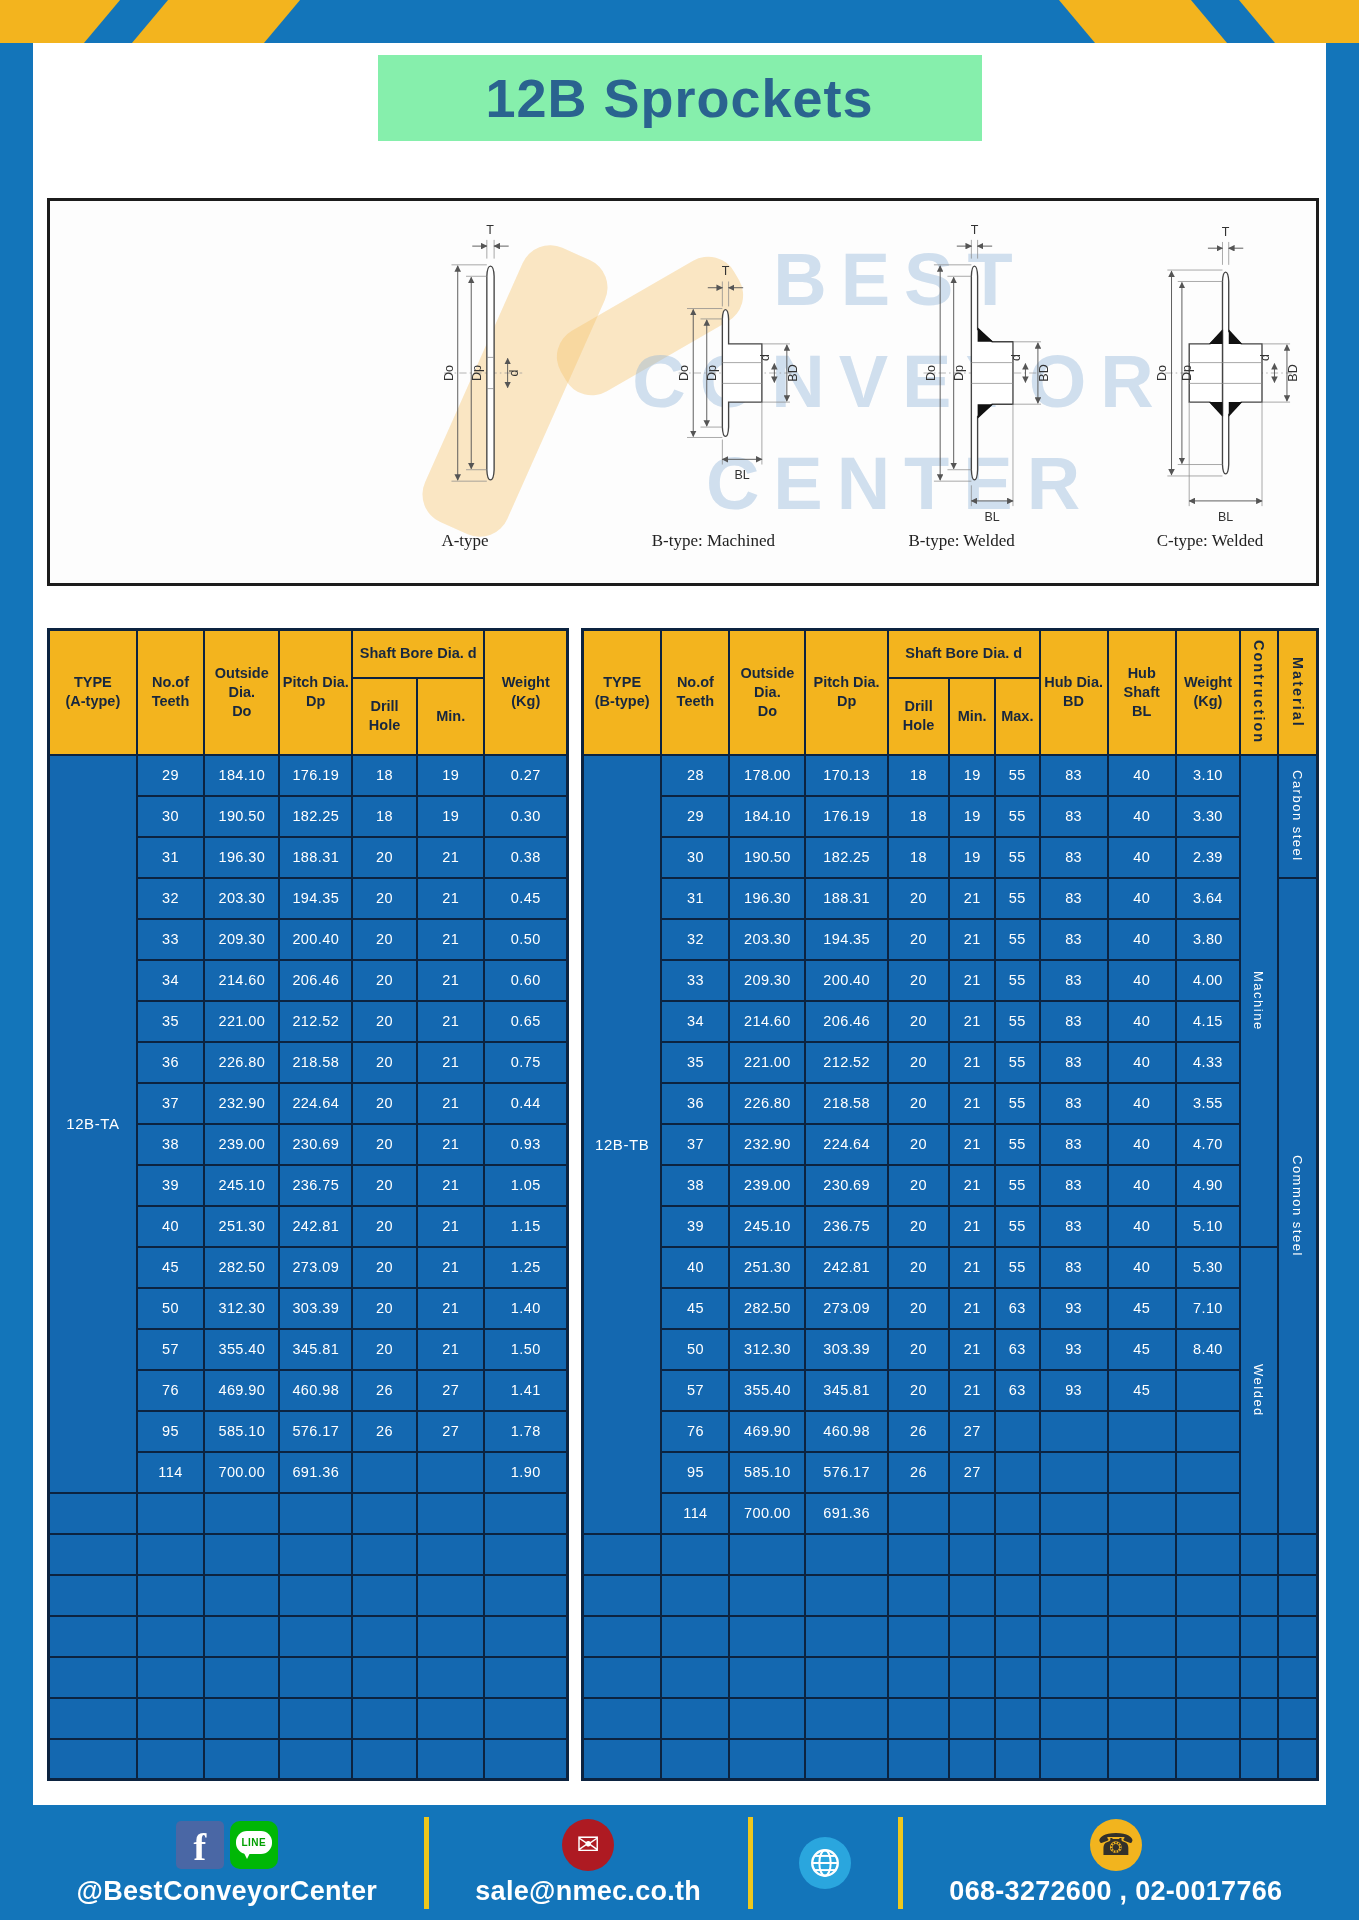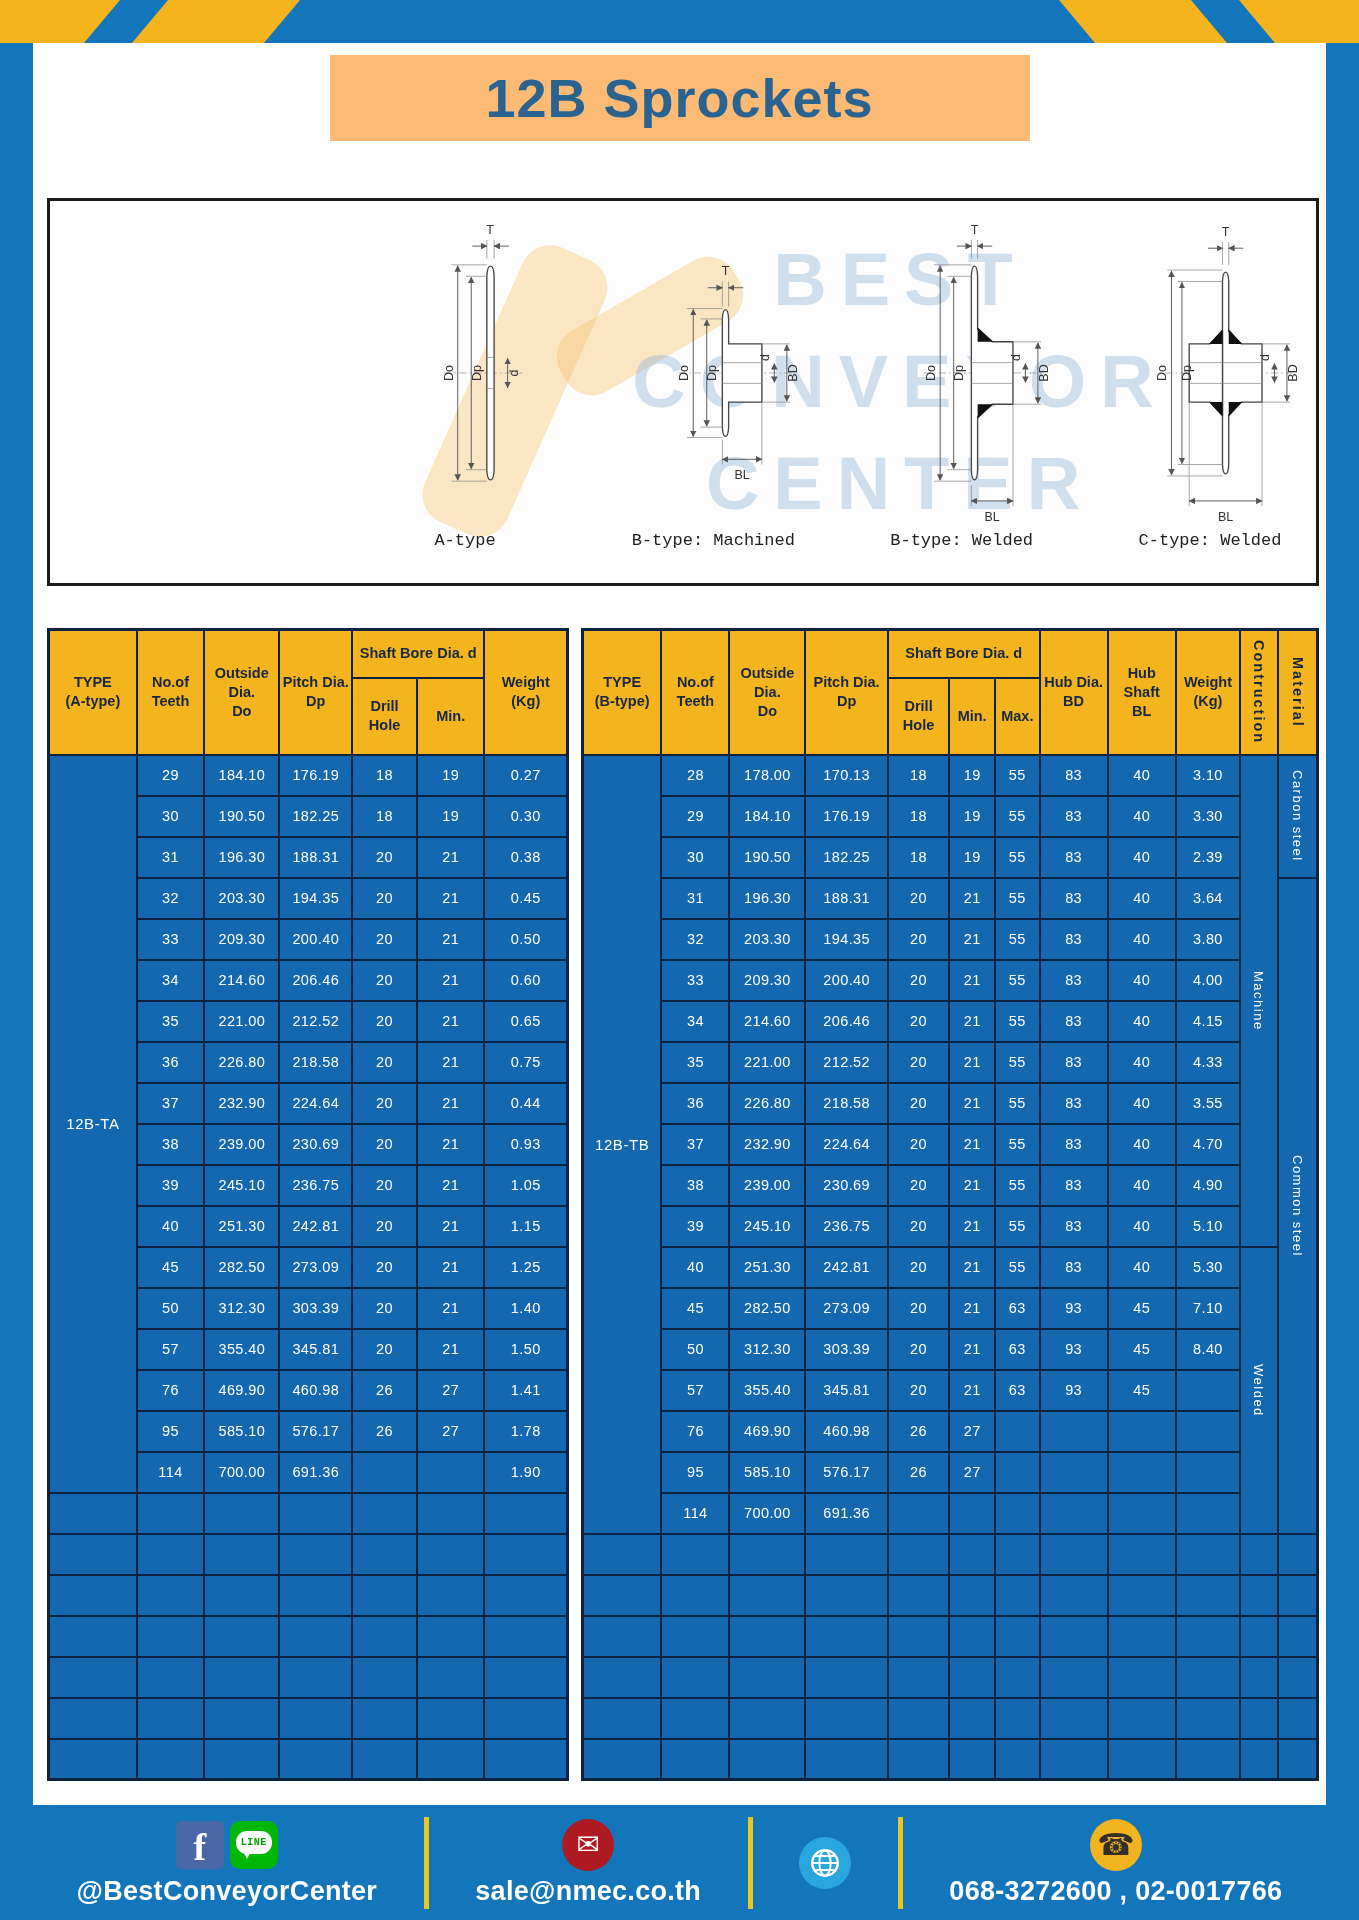--- a/index.html
+++ b/index.html
@@ -15,21 +15,21 @@
   .stripe { position:absolute; top:0; width:132px; height:43px; background:#f3b41e; }
   .stripe.l { transform: skewX(-40deg); }
   .stripe.r { transform: skewX(40deg); }
   .s1 { left:-30px; } .s2 { left:150px; }
   .s3 { right:-30px; } .s4 { right:150px; }
 
   
   .panel { position:absolute; left:33px; top:43px; width:1293px; height:1762px; background:#ffffff; }
 
   .title-box {
-    width:700px; height:86px; margin:12px auto 0; background:#fdba74;
+    width:604px; height:86px; margin:12px auto 0; background:#86efac;
     display:flex; align-items:center; justify-content:center;
   }
   .title-box h1 { font-size:54px; font-weight:bold; color:#2a638f; letter-spacing:1px; }
 
   
   .spec-box {
     position:absolute; left:14px; top:155px; width:1272px; height:388px;
     border:3px solid #1c1c1c; background:#fdfdfd; overflow:hidden;
   }
   .watermark {
@@ -48,21 +48,21 @@
   .specs {
     position:absolute; left:38px; top:58px; width:350px; z-index:2;
   }
   .spec-line { font-size:22px; font-weight:bold; color:#14567d; line-height:31px; white-space:nowrap; }
   .diagrams {
     position:absolute; left:320px; top:16px; width:935px; height:360px;
     display:flex; justify-content:space-between; z-index:1;
   }
   .figure { width:190px; display:flex; flex-direction:column; align-items:center; }
   .figure svg { width:190px; height:312px; }
-  .fig-caption { font-size:17px; color:#222; margin-top:2px; font-family:Liberation Mono, monospace; }
+  .fig-caption { font-size:17px; color:#222; margin-top:2px; font-family:Liberation Serif, serif; }
 
   
   .tables-row { position:absolute; left:14px; top:585px; width:1272px; display:flex; gap:12px; }
   table { border-collapse:collapse; table-layout:fixed; }
   #table-a { width:522px; }
   #table-b { width:738px; }
   th, td { border:2px solid #0c2340; text-align:center; vertical-align:middle; overflow:hidden; }
   table { border:3px solid #0c2340; }
   thead th {
     background:#f3b41e; color:#17273f; font-size:14.5px; font-weight:bold;
@@ -106,21 +106,21 @@
   .icon-fb {
     width:48px; height:48px; background:#4a67a5; border-radius:5px;
     display:flex; align-items:flex-end; justify-content:center;
   }
   .icon-fb span { color:#fff; font-size:38px; font-weight:bold; font-family:"Liberation Serif",serif; line-height:44px; }
   .icon-line { width:48px; height:48px; background:#00b706; border-radius:10px; position:relative; }
   .line-bubble {
     position:absolute; left:6px; top:10px; width:36px; height:23px; background:#fff; border-radius:11px;
     display:flex; align-items:center; justify-content:center;
   }
-  .line-bubble span { color:#00a000; font-size:10px; font-weight:bold; letter-spacing:0.5px;font-family:Liberation Mono, monospace; }
+  .line-bubble span { color:#00a000; font-size:10px; font-weight:bold; letter-spacing:0.5px; }
   .line-tail { position:absolute; left:13px; top:30px; width:0; height:0;
     border-left:4px solid transparent; border-right:4px solid transparent; border-top:8px solid #fff; }
   .icon-circle { width:52px; height:52px; border-radius:50%; display:flex; align-items:center; justify-content:center; }
   .icon-mail { background:#ae1a22; }
   .icon-mail span { color:#fff; font-size:28px; line-height:28px; }
   .icon-globe { background:#2aa6de; }
   .icon-phone { background:#f2b41e; }
   .icon-phone span { color:#33302a; font-size:30px; line-height:30px; }
 
   

